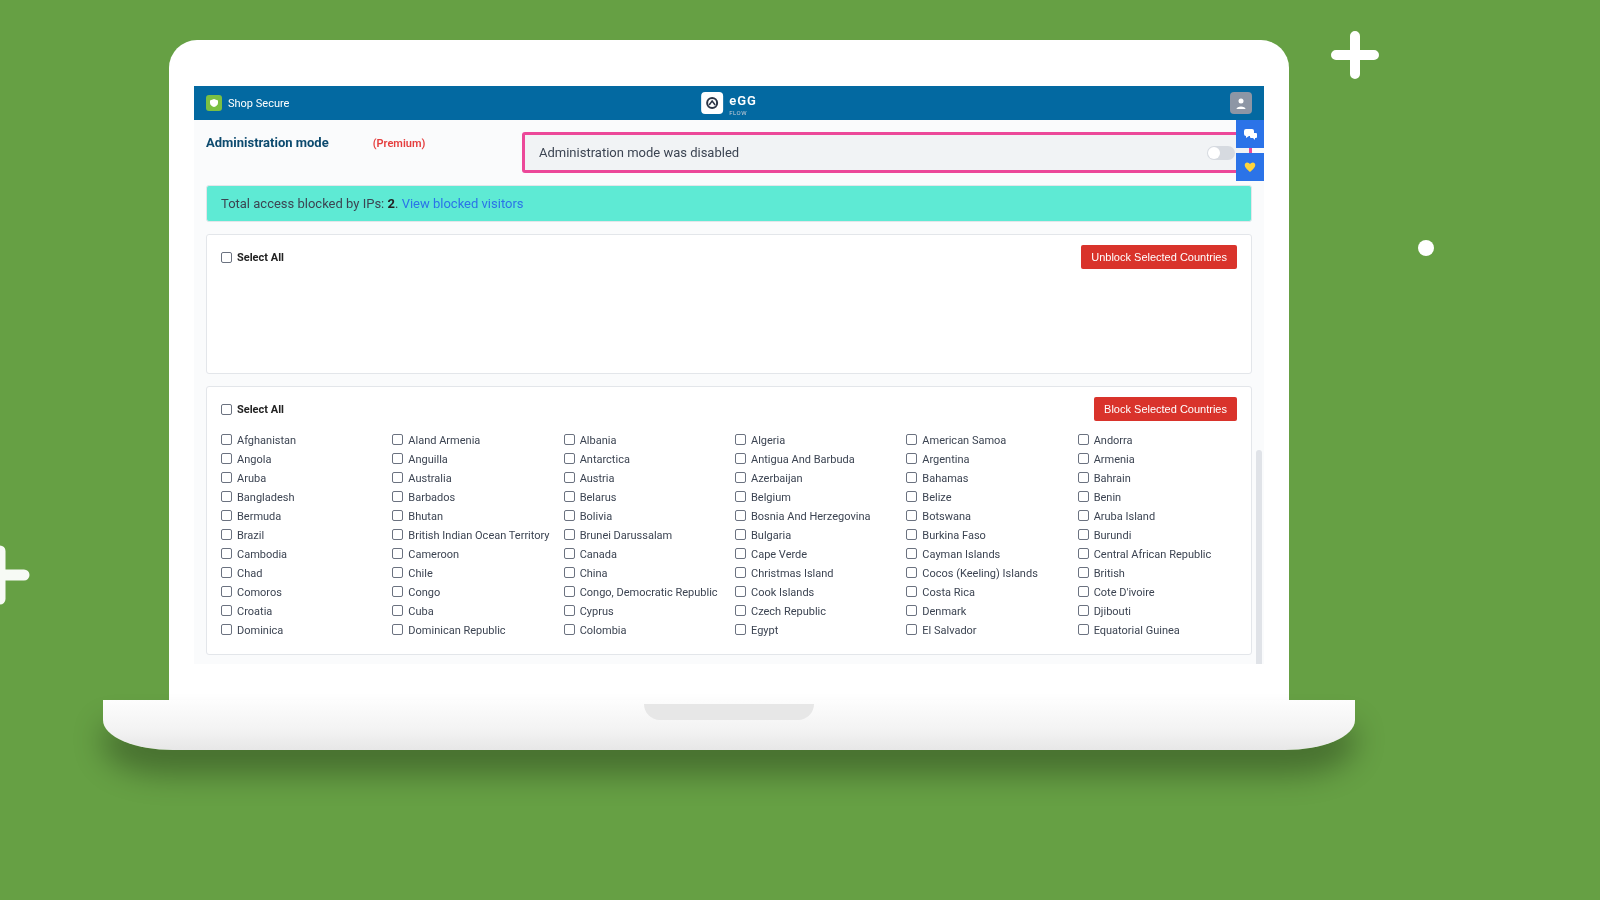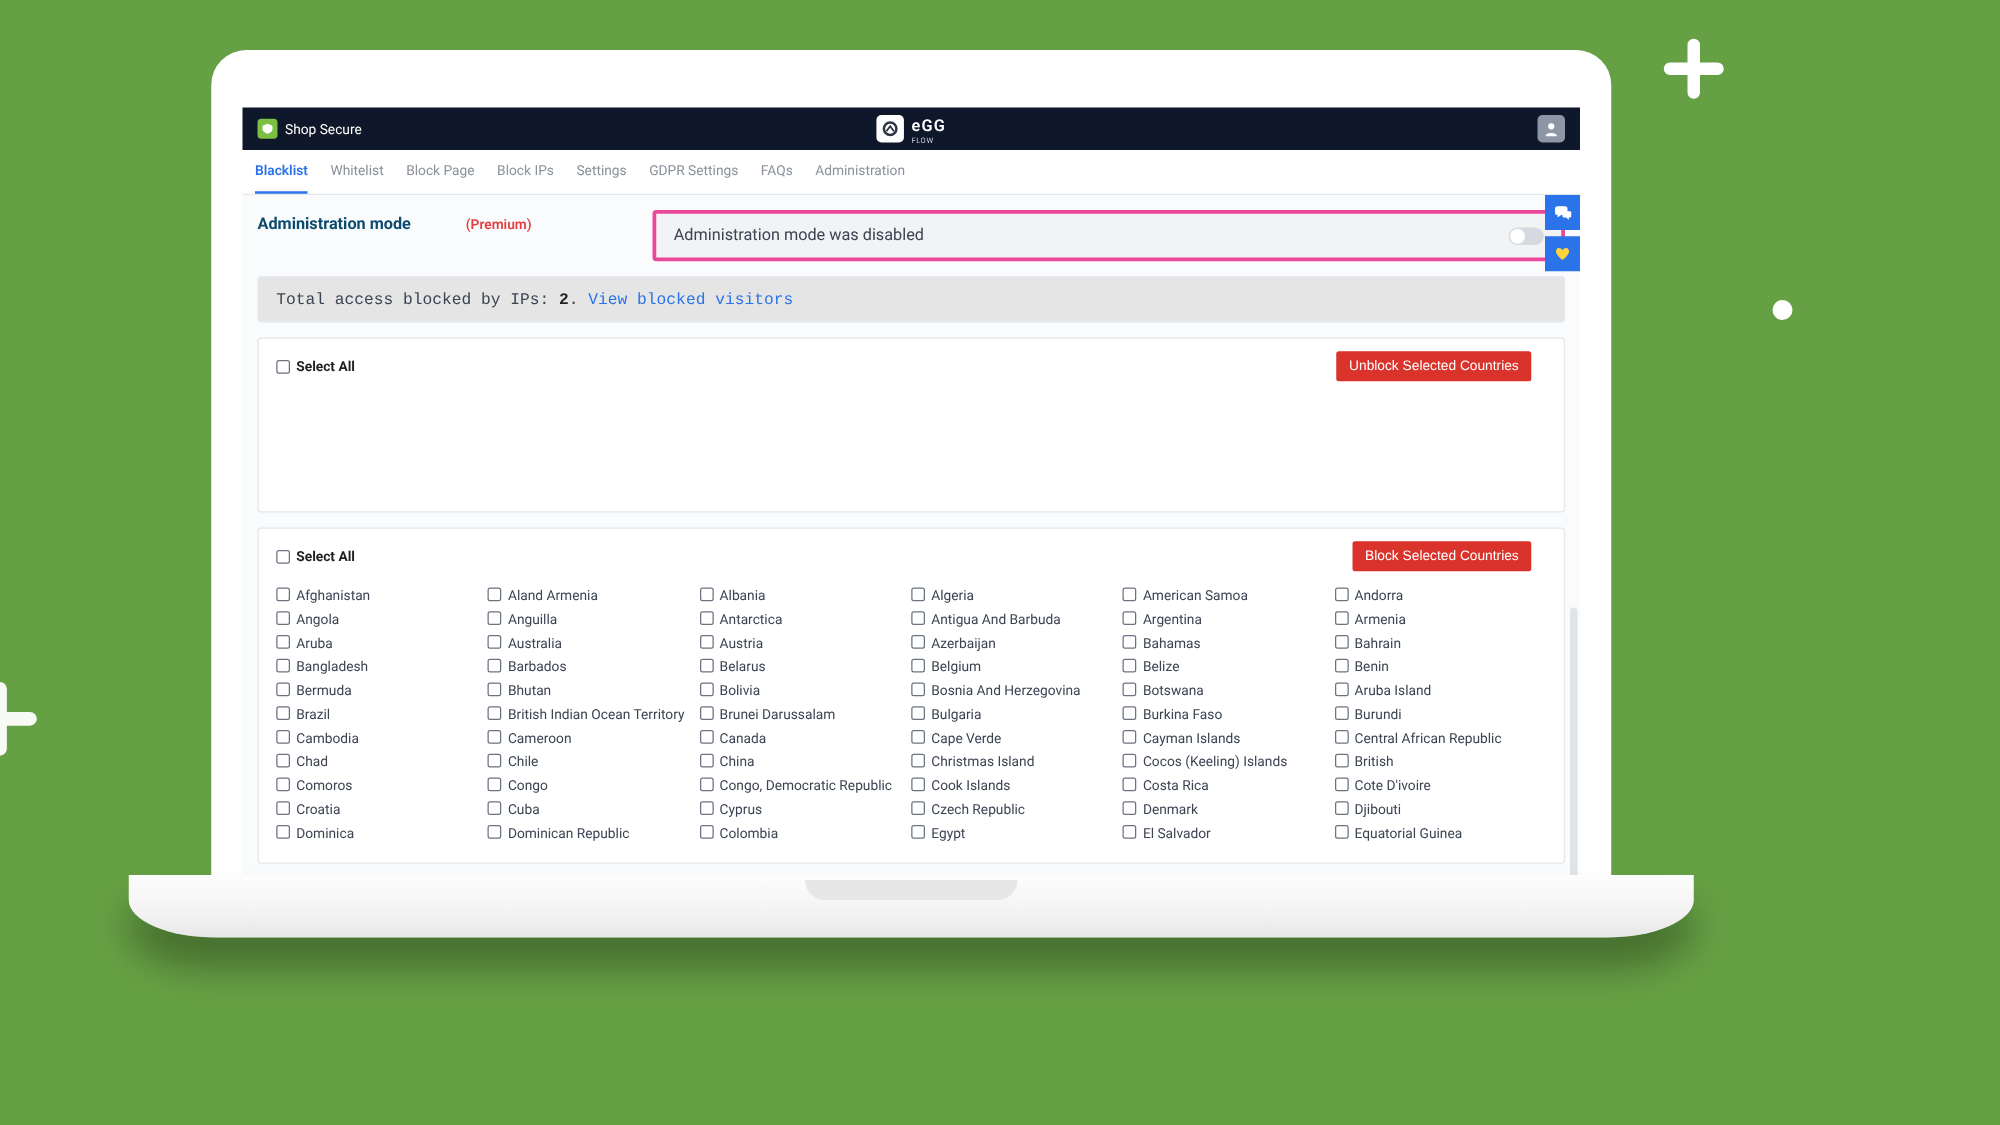--- a/index.html
+++ b/index.html
@@ -55,21 +55,21 @@
     left: 50%;
     transform: translateX(-50%);
     width: 170px;
     height: 16px;
     background: #e7e7e7;
     border-radius: 0 0 16px 16px;
     z-index: 5;
   }
   
   .topbar {
-    background: #0f172a;
+    background: #0369a1;
     height: 34px;
     display: flex;
     align-items: center;
     justify-content: space-between;
     padding: 0 12px;
     position: relative;
   }
   .brand-left {
     display: flex;
     align-items: center;
@@ -178,39 +178,38 @@
     flex-direction: column;
     gap: 5px;
   }
   .side-btn {
     width: 28px; height: 28px; display:flex; align-items:center; justify-content:center;
     color: #fff; font-size: 14px;
   }
   .side-chat { background: #2b73e8; }
   .side-heart { background: #2b73e8; color: #ffd43b; }
   .panel {
-    background: #e5e5e5;
+    background: #5eead4;
     border: 1px solid #e3e6ea;
     border-radius: 3px;
     margin-top: 12px;
     padding: 10px 14px;
-    font-family: Liberation Mono, monospace;
   }
   .blocked-row {
     font-size: 13px;
     color: #3c4452;
   }
   .blocked-row b { color: #222; }
   .blocked-row a { color: #2b73e8; text-decoration: none; }
   .list-panel {
     margin-top: 12px;
     background: #fff;
     border: 1px solid #e3e6ea;
     border-radius: 3px;
-    padding: 10px 26px 14px 14px;
+    padding: 10px 14px 14px 14px;
   }
   .list-header {
     display: flex;
     align-items: center;
     justify-content: space-between;
   }
   .select-all {
     display: flex; align-items: center; gap: 5px;
     font-size: 11px; font-weight: 700; color: #222;
   }
@@ -291,30 +290,20 @@
         </span>
       </div>
       <div class="avatar">
         <svg width="14" height="14" viewBox="0 0 14 14">
             <circle cx="7" cy="5" r="2.5" fill="#fff"></circle>
             <path d="M2.5 13 C2.5 9.5 11.5 9.5 11.5 13 Z" fill="#fff"></path>
           </svg>
       </div>
     </div>
 
-    <div class="tabs" id="tabs">
-        <div class="tab active">Blacklist</div>
-        <div class="tab">Whitelist</div>
-        <div class="tab">Block Page</div>
-        <div class="tab">Block IPs</div>
-        <div class="tab">Settings</div>
-        <div class="tab">GDPR Settings</div>
-        <div class="tab">FAQs</div>
-        <div class="tab">Administration</div>
-      </div>
 
     <div class="content">
 
       <div class="side-buttons">
         <div class="side-btn side-chat">
           <svg width="16" height="16" viewBox="0 0 16 16">
               <path d="M3 3 h7 a2 2 0 0 1 2 2 v3 a2 2 0 0 1 -2 2 h-3 l-3 2 v-2 a2 2 0 0 1 -2 -2 v-3 a2 2 0 0 1 2 -2 z M8 7 h6 a1 1 0 0 1 1 1 v3 a1 1 0 0 1 -1 1 h-1 v2 l-2 -2 h-2 a1 1 0 0 1 -1 -1" fill="#fff"></path>
             </svg>
         </div>
         <div class="side-btn side-heart">

